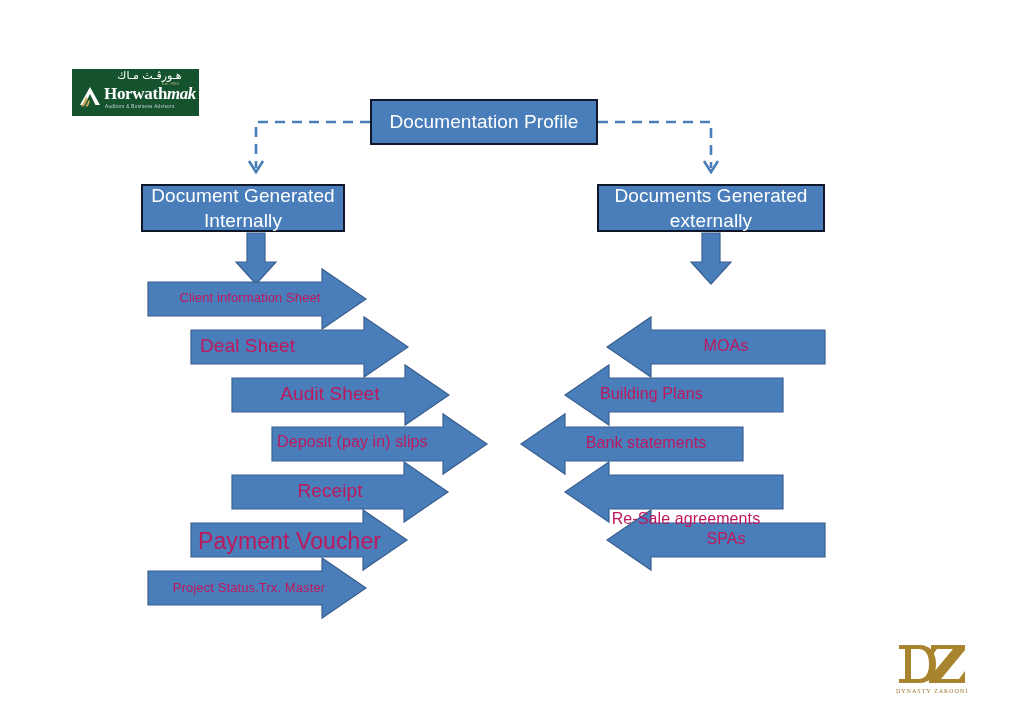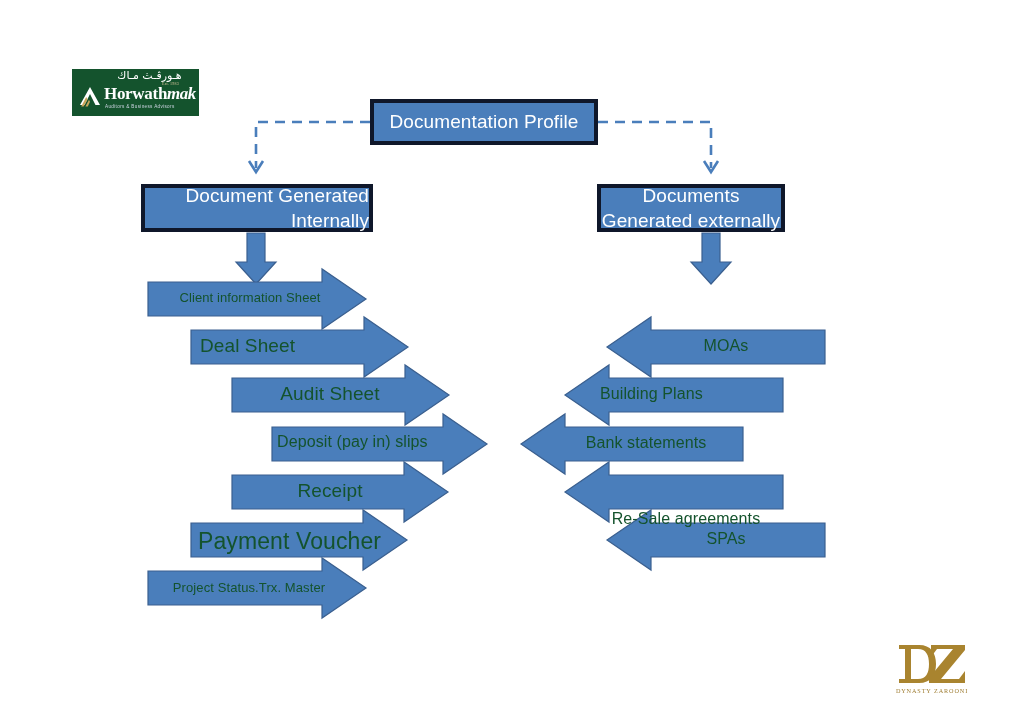--- a/index.html
+++ b/index.html
@@ -112,49 +112,48 @@
     letter-spacing: 0.9px;
     color: #9d7b2f;
     font-family: "Liberation Serif", serif;
     white-space: nowrap;
   }
 
   
   .box {
     position: absolute;
     background: #4a7ebb;
-    border: 4px solid #0f172a;
+    border: 2px solid #0f172a;
     box-sizing: border-box;
     display: flex;
     align-items: center;
     justify-content: center;
     text-align: center;
     color: #ffffff;
     letter-spacing: 0.1px;
   }
   #node-documentation-profile {
     left: 370px;
     top: 99px;
     width: 228px;
     height: 46px;
     font-size: 19px;
   }
   #node-internal {
     left: 141px;
     top: 184px;
-    width: 232px;
+    width: 204px;
     height: 48px;
     font-size: 19px;
     line-height: 25px;
-    text-align: right;
   }
   #node-external {
     left: 597px;
     top: 184px;
-    width: 188px;
+    width: 228px;
     height: 48px;
     font-size: 19px;
     line-height: 25px;
   }
 
   
   #arrow-layer {
     position: absolute;
     left: 0;
     top: 0;
@@ -173,21 +172,21 @@
     stroke-width: 2.6;
     stroke-dasharray: 10 7;
   }
   .dash-head {
     fill: none;
     stroke: #4a7ebb;
     stroke-width: 2.6;
   }
   .arrow-label {
     position: absolute;
-    color: #14532d;
+    color: #be185d;
     white-space: nowrap;
     letter-spacing: 0.1px;
   }
 </style>
 </head>
 <body>
 
 <div id="horwath-logo">
   <div class="arabic">هـورڤـث مـاك</div>
   <div class="est">Est. 1983</div>

